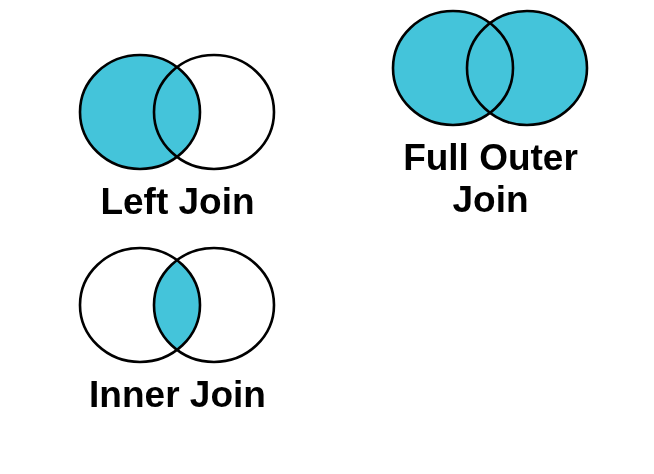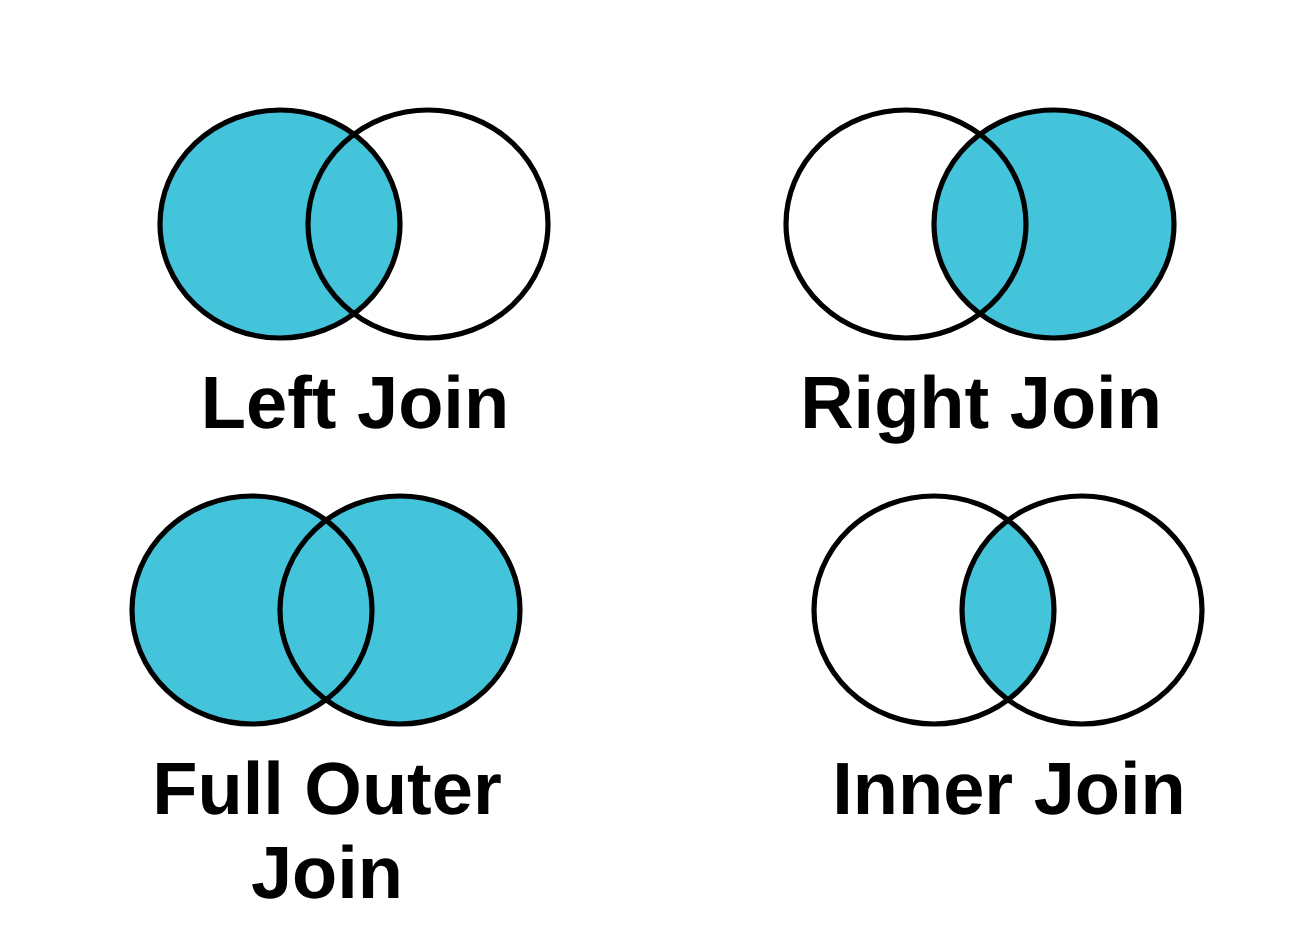--- a/index.html
+++ b/index.html
@@ -49,30 +49,20 @@
     <svg class="venn" width="200" height="120" viewBox="0 0 200 120">
       <ellipse cx="62" cy="60" rx="60" ry="57" fill="#44C4DA" stroke="none"></ellipse>
       <ellipse cx="136" cy="60" rx="60" ry="57" fill="none" stroke="none"></ellipse>
       <path d="M99 15.1 A60 57 0 0 1 99 104.9 A60 57 0 0 1 99 15.1 Z" fill="#44C4DA" stroke="none"></path>
       <ellipse cx="62" cy="60" rx="60" ry="57" fill="none" stroke="#000000" stroke-width="2.6"></ellipse>
       <ellipse cx="136" cy="60" rx="60" ry="57" fill="none" stroke="#000000" stroke-width="2.6"></ellipse>
     </svg>
     <div class="label" style="color: rgb(0, 0, 0);">Left Join</div>
   </div>
 
-  <div class="cell row1">
-    <svg class="venn" width="200" height="120" viewBox="0 0 200 120">
-      <ellipse cx="62" cy="60" rx="60" ry="57" fill="none" stroke="none"></ellipse>
-      <ellipse cx="136" cy="60" rx="60" ry="57" fill="#44C4DA" stroke="none"></ellipse>
-      <path d="M99 15.1 A60 57 0 0 1 99 104.9 A60 57 0 0 1 99 15.1 Z" fill="#44C4DA" stroke="none"></path>
-      <ellipse cx="62" cy="60" rx="60" ry="57" fill="none" stroke="#000000" stroke-width="2.6"></ellipse>
-      <ellipse cx="136" cy="60" rx="60" ry="57" fill="none" stroke="#000000" stroke-width="2.6"></ellipse>
-    </svg>
-    <div class="label" style="color: rgb(0, 0, 0);">Right Join</div>
-  </div>
 
   <div class="cell row2">
     <svg class="venn" width="200" height="120" viewBox="0 0 200 120">
       <ellipse cx="62" cy="60" rx="60" ry="57" fill="#44C4DA" stroke="none"></ellipse>
       <ellipse cx="136" cy="60" rx="60" ry="57" fill="#44C4DA" stroke="none"></ellipse>
       <path d="M99 15.1 A60 57 0 0 1 99 104.9 A60 57 0 0 1 99 15.1 Z" fill="#44C4DA" stroke="none"></path>
       <ellipse cx="62" cy="60" rx="60" ry="57" fill="none" stroke="#000000" stroke-width="2.6"></ellipse>
       <ellipse cx="136" cy="60" rx="60" ry="57" fill="none" stroke="#000000" stroke-width="2.6"></ellipse>
     </svg>
     <div class="label" style="color: rgb(0, 0, 0);">

